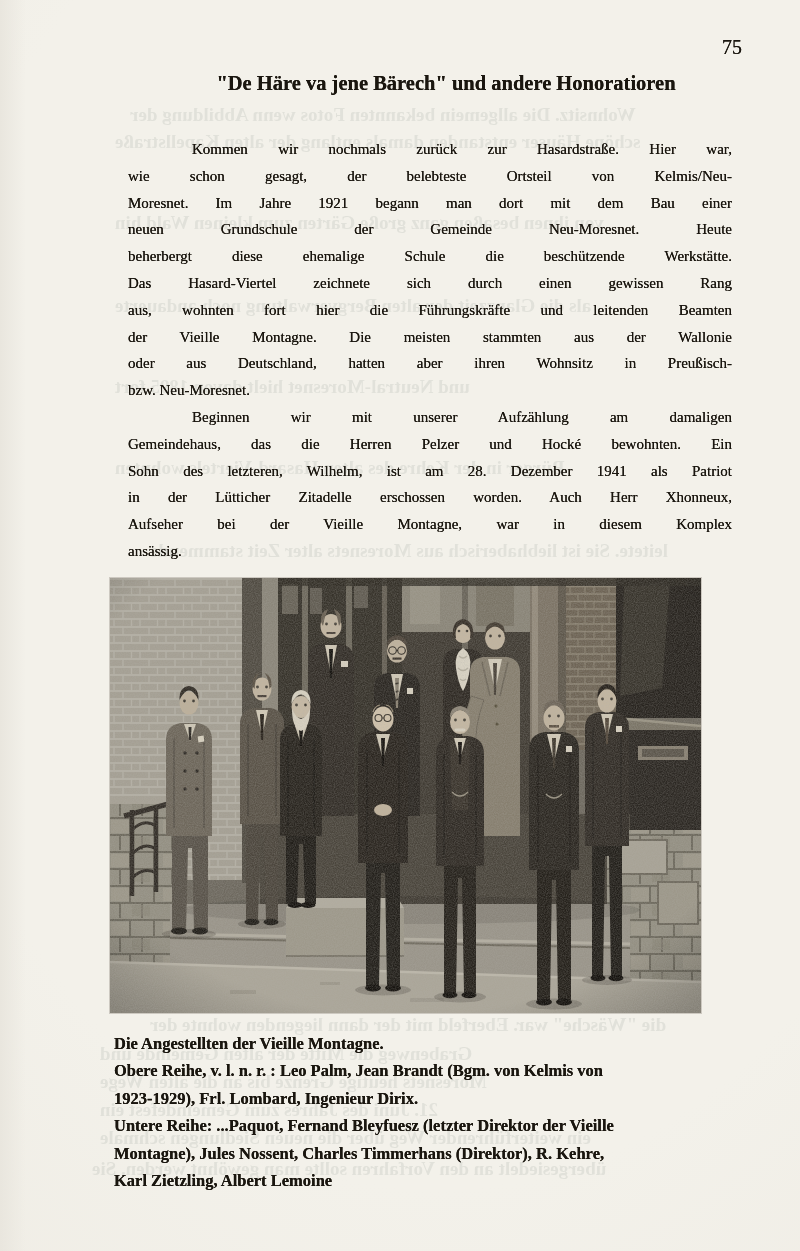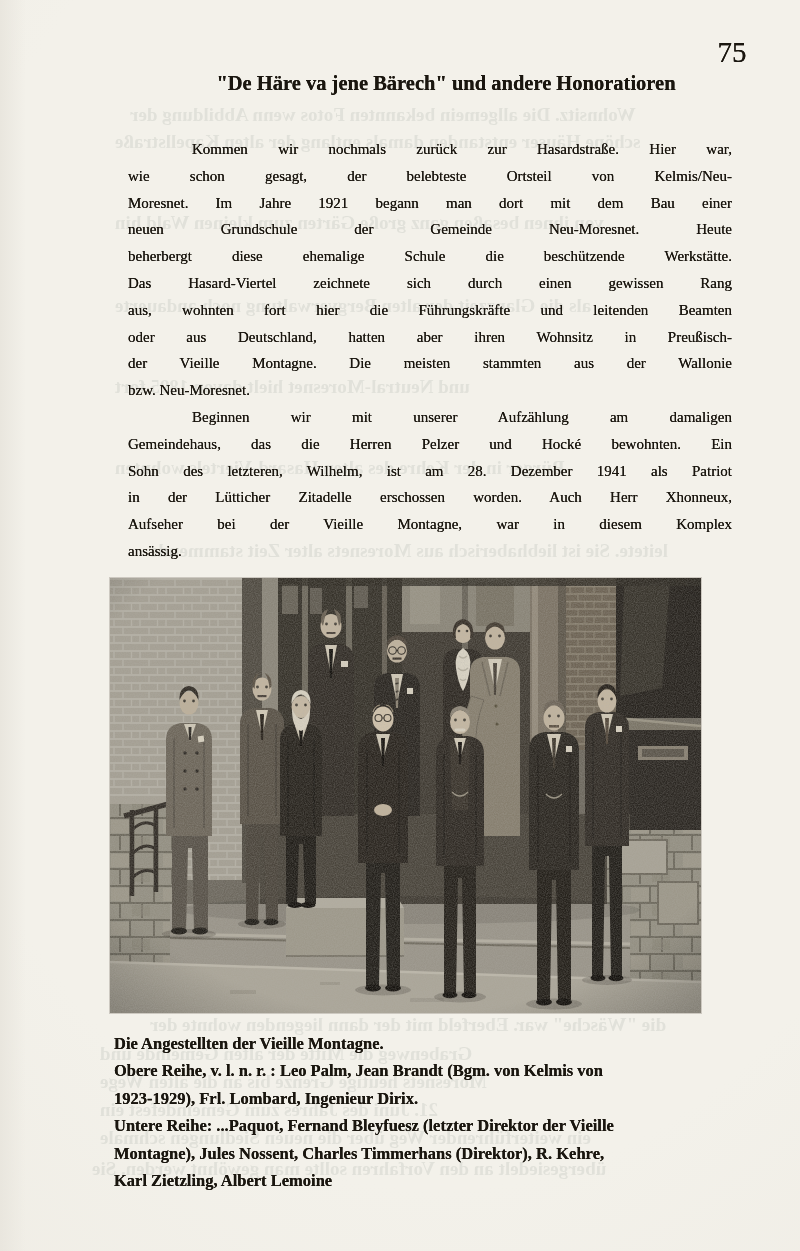--- a/index.html
+++ b/index.html
@@ -16,21 +16,21 @@
   #ghosts{z-index:1;}
   .ghost{
     position:absolute;white-space:nowrap;
     font-size:19px;font-weight:bold;color:#6d7a72;opacity:.13;
     transform:scaleX(-1);filter:blur(0.7px);
   }
   
   #content{z-index:2;}
   .pagenum{
     position:absolute;top:36px;left:700px;width:64px;
-    font-size:29px;text-align:center;
+    font-size:20px;text-align:center;
     text-shadow:0 0 .3px var(--ink,#1a160f);
   }
   .heading{
     position:absolute;top:72px;left:96px;width:604px;padding-left:48px;box-sizing:content-box;
     font-size:20.5px;font-weight:bold;text-align:center;white-space:nowrap;
     text-shadow:0 0 .4px var(--ink,#1a160f);
   }
   #paras{position:absolute;top:136px;left:96px;width:604px;}
   .line{
     width:604px;font-size:15px;line-height:26.8px;
@@ -82,22 +82,22 @@
 
   <div id="paras">
       <div>
         <div class="line indent">Kommen wir nochmals zurück zur Hasardstraße. Hier war,</div>
         <div class="line">wie schon gesagt, der belebteste Ortsteil von Kelmis/Neu-</div>
         <div class="line">Moresnet. Im Jahre 1921 begann man dort mit dem Bau einer</div>
         <div class="line">neuen Grundschule der Gemeinde Neu-Moresnet. Heute</div>
         <div class="line">beherbergt diese ehemalige Schule die beschützende Werkstätte.</div>
         <div class="line">Das Hasard-Viertel zeichnete sich durch einen gewissen Rang</div>
         <div class="line">aus, wohnten fort hier die Führungskräfte und leitenden Beamten</div>
+        <div class="line">der Vieille Montagne. Die meisten stammten aus der Wallonie</div>
         <div class="line">oder aus Deutschland, hatten aber ihren Wohnsitz in Preußisch-</div>
-        <div class="line">der Vieille Montagne. Die meisten stammten aus der Wallonie</div>
         <div class="line last">bzw. Neu-Moresnet.</div>
       </div>
       <div>
         <div class="line indent">Beginnen wir mit unserer Aufzählung am damaligen</div>
         <div class="line">Gemeindehaus, das die Herren Pelzer und Hocké bewohnten. Ein</div>
         <div class="line">Sohn des letzteren, Wilhelm, ist am 28. Dezember 1941 als Patriot</div>
         <div class="line">in der Lütticher Zitadelle erschossen worden. Auch Herr Xhonneux,</div>
         <div class="line">Aufseher bei der Vieille Montagne, war in diesem Komplex</div>
         <div class="line last">ansässig.</div>
       </div>

